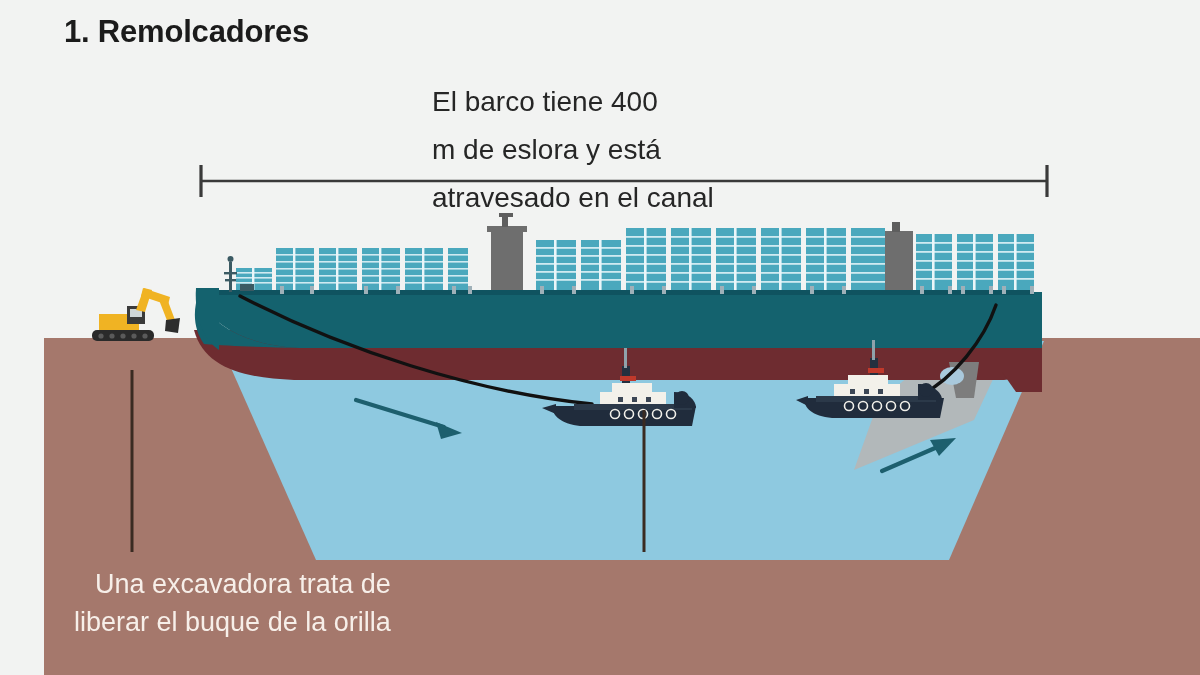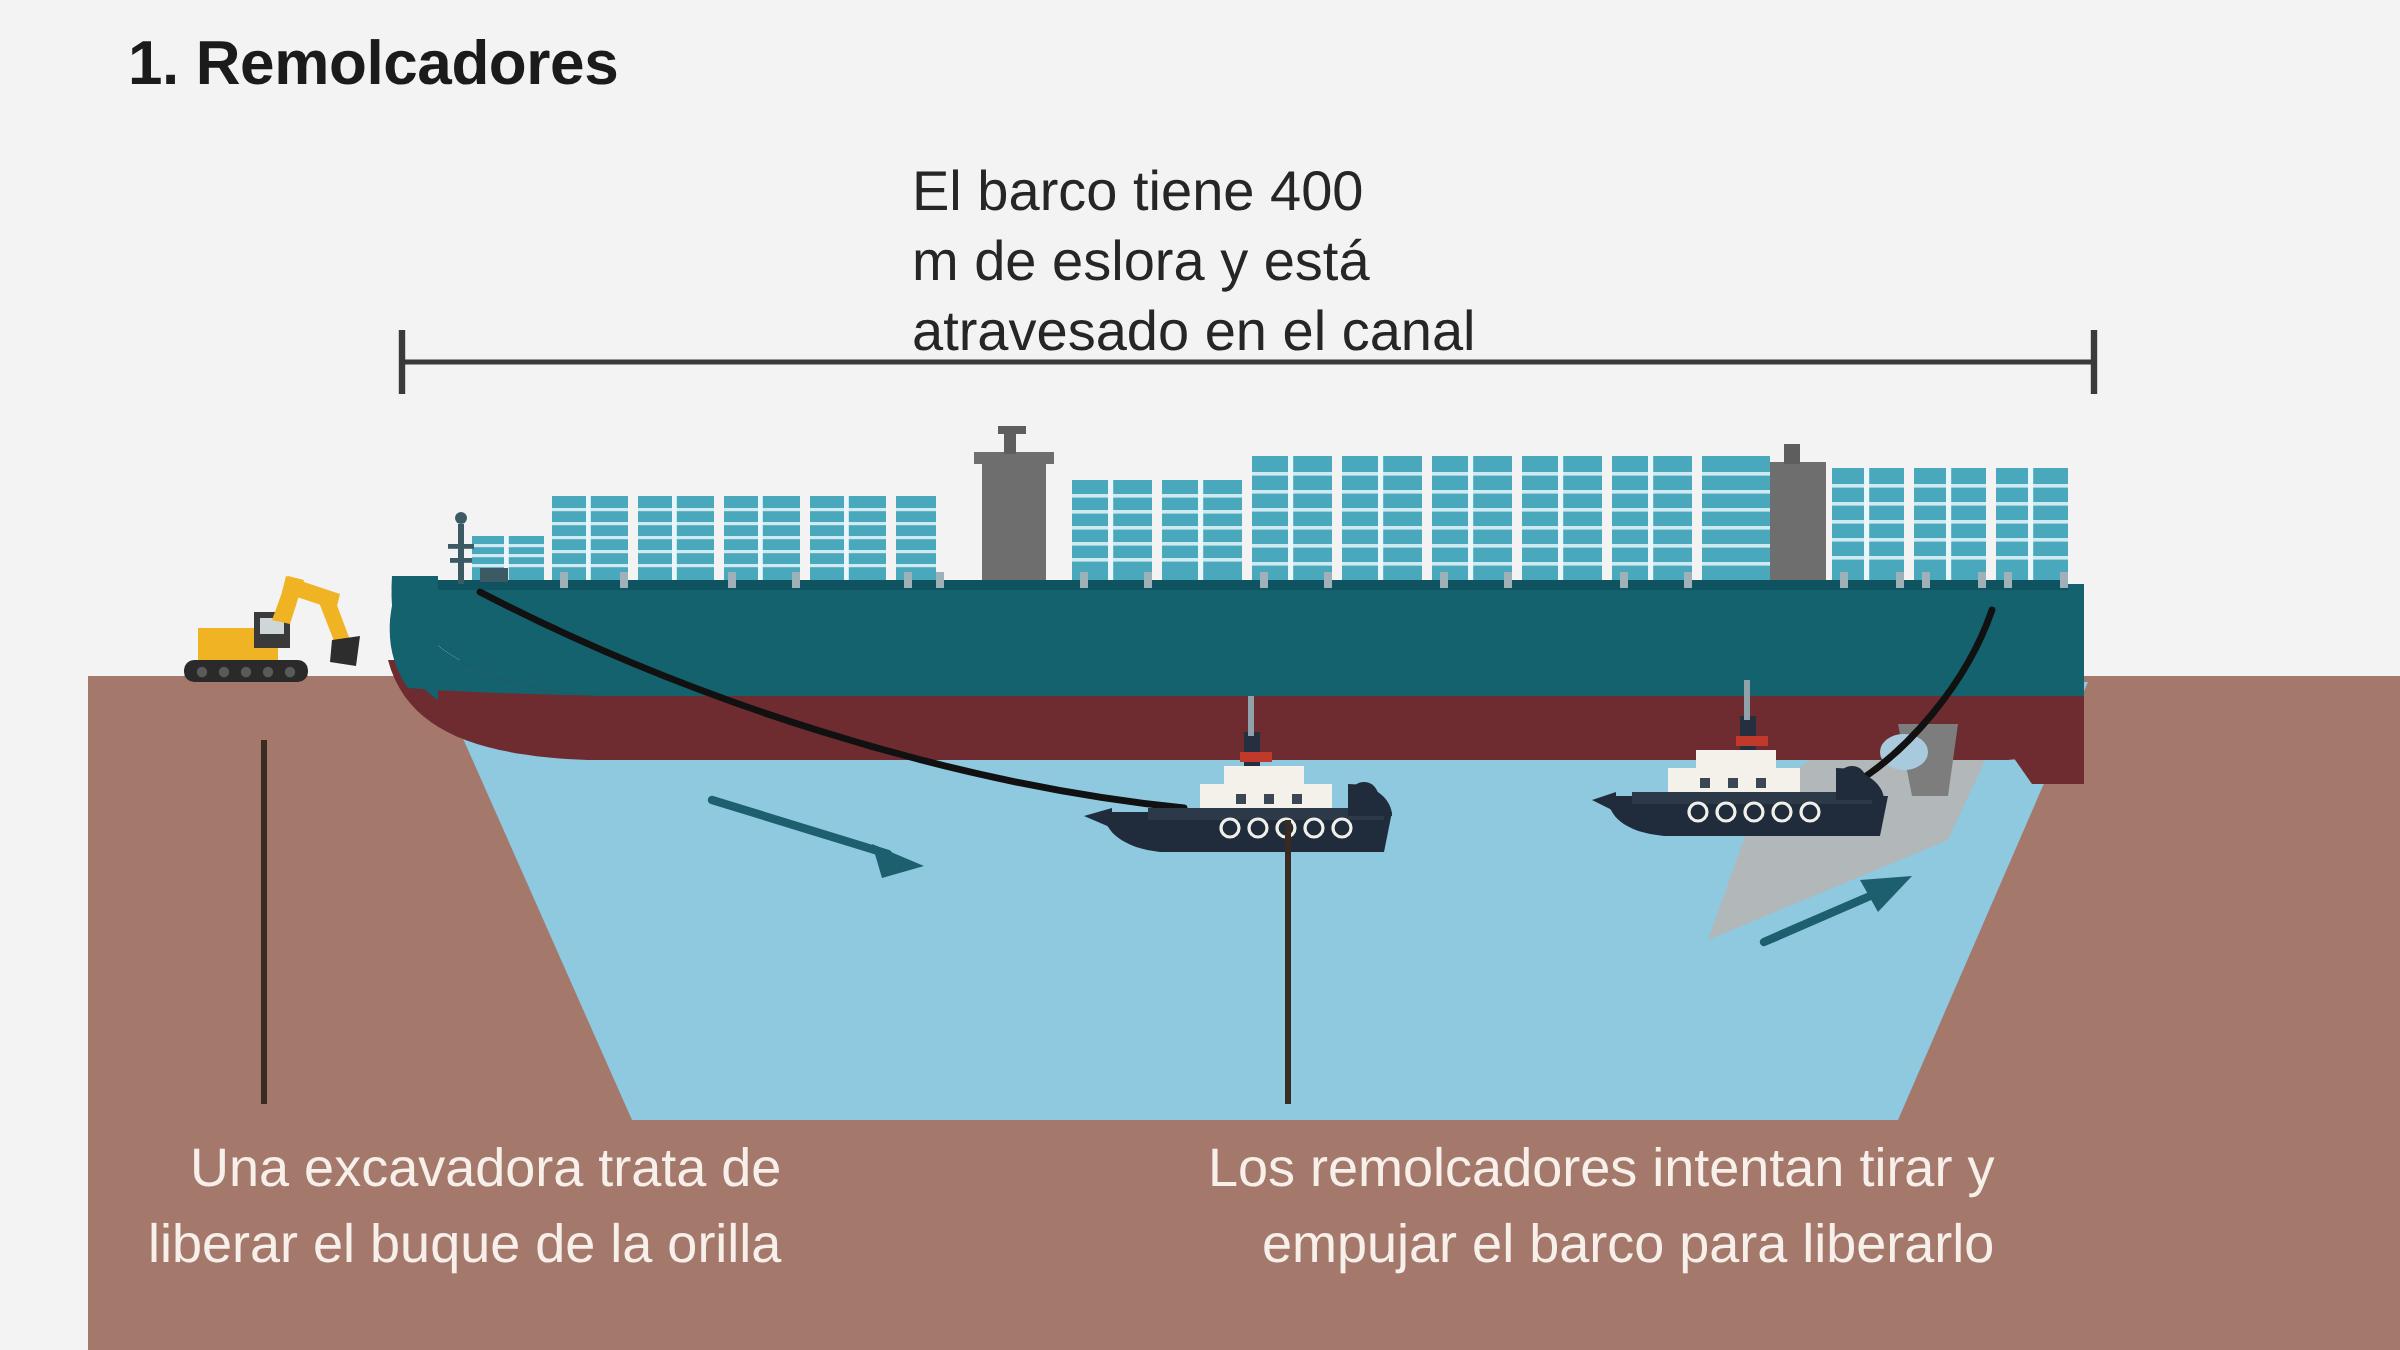--- a/index.html
+++ b/index.html
@@ -22,23 +22,23 @@
     position:absolute;
     left:20px; top:14px;
     font-size:31px;
     font-weight:bold;
     color:#1b1b1b;
     letter-spacing:-0.2px;
     white-space:nowrap;
   }
   .dim-caption{
     position:absolute;
-    left:412px; top:78px;
+    left:388px; top:78px;
     font-size:28px;
-    line-height:35px;
+    line-height:48px;
     color:#262626;
     white-space:pre-line;
     font-weight:400;
   }
   .caption{
     position:absolute;
     font-size:27px;
     line-height:38px;
     color:#f7efe9;
     white-space:pre-line;
@@ -410,16 +410,14 @@
 
   <div class="title">1. Remolcadores</div>
 
   <div class="dim-caption">El barco tiene 400
 m de eslora y está
 atravesado en el canal</div>
 
   <div class="caption" id="cap-left">Una excavadora trata de
 liberar el buque de la orilla</div>
 
-  <div class="caption" id="cap-right">Los remolcadores intentan tirar y
-empujar el barco para liberarlo</div>
 
 </div>
 
 </body></html>

